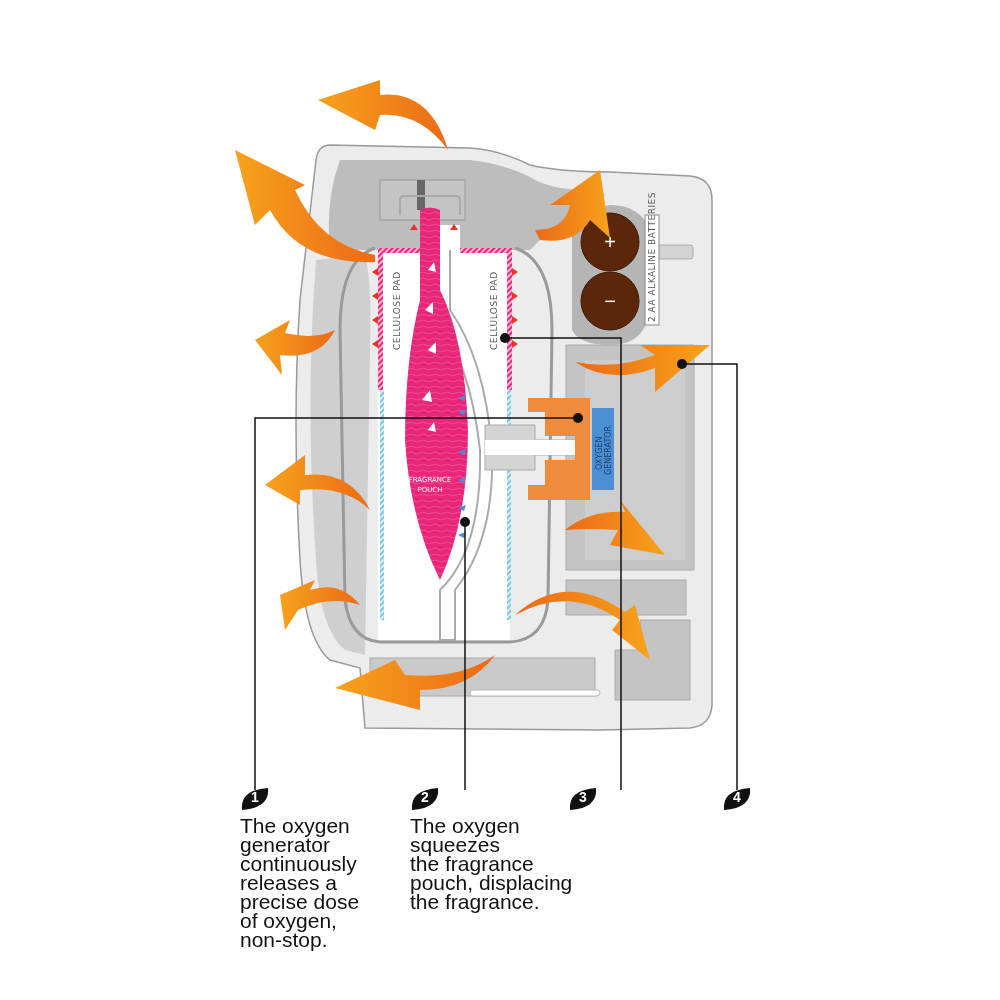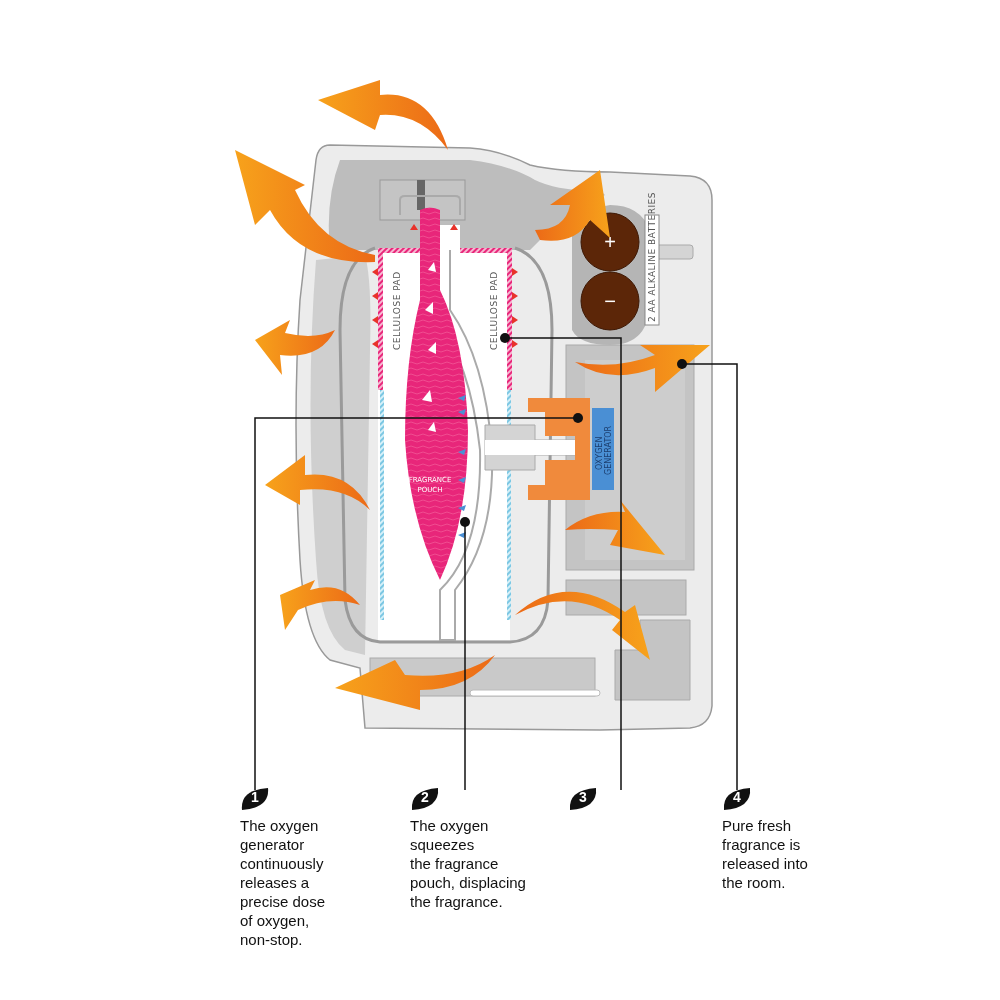--- a/index.html
+++ b/index.html
@@ -2,21 +2,21 @@
 <html><head>
 <meta charset="utf-8">
 <style>
   html, body { margin: 0; padding: 0; background: #ffffff; }
   body { width: 1000px; height: 1000px; position: relative; overflow: hidden; font-family: "Liberation Sans", sans-serif; }
   #diagram { position: absolute; left: 0; top: 0; width: 1000px; height: 1000px; }
   .step { position: absolute; top: 786px; }
   .step .badge { position: relative; width: 30px; height: 26px; }
   .step .badge svg { position: absolute; left: 0; top: 0; }
   .step .badge .num { position: absolute; left: 0; top: 3px; width: 30px; text-align: center; color: #fff; font-weight: bold; font-size: 14px; font-family: "Liberation Sans", sans-serif; }
-  .step .text { margin-top: 4px; font-size: 15px; line-height: 19px; color: #111; white-space: pre-line; font-family: "Liberation Sans", sans-serif; }
+  .step .text { margin-top: 4px; font-size: 21px; line-height: 19px; color: #111; white-space: pre-line; font-family: "Liberation Sans", sans-serif; }
   .vlabel { font-family: "DejaVu Sans", sans-serif; font-size: 9px; fill: #555; letter-spacing: 0.5px; }
 </style>
 </head>
 <body>
 
 <svg id="diagram" viewBox="0 0 1000 1000" xmlns="http://www.w3.org/2000/svg">
   <defs>
     <linearGradient id="orangeGrad" x1="0" y1="0" x2="1" y2="0">
       <stop offset="0" stop-color="#ec6a17"></stop>
       <stop offset="1" stop-color="#f7a21b"></stop>
@@ -192,17 +192,13 @@
   </div>
 </div>
 
 <div class="step" style="left:722px;">
   <div class="badge">
     <svg width="30" height="26">
         <path d="M2 24 Q0 4 28 2 Q30 22 2 24 Z" fill="#111"></path>
       </svg>
     <span class="num">4</span>
   </div>
-  <div class="text">Pure fresh
-fragrance is
-released into
-the room.</div>
 </div>
 
 </body></html>

